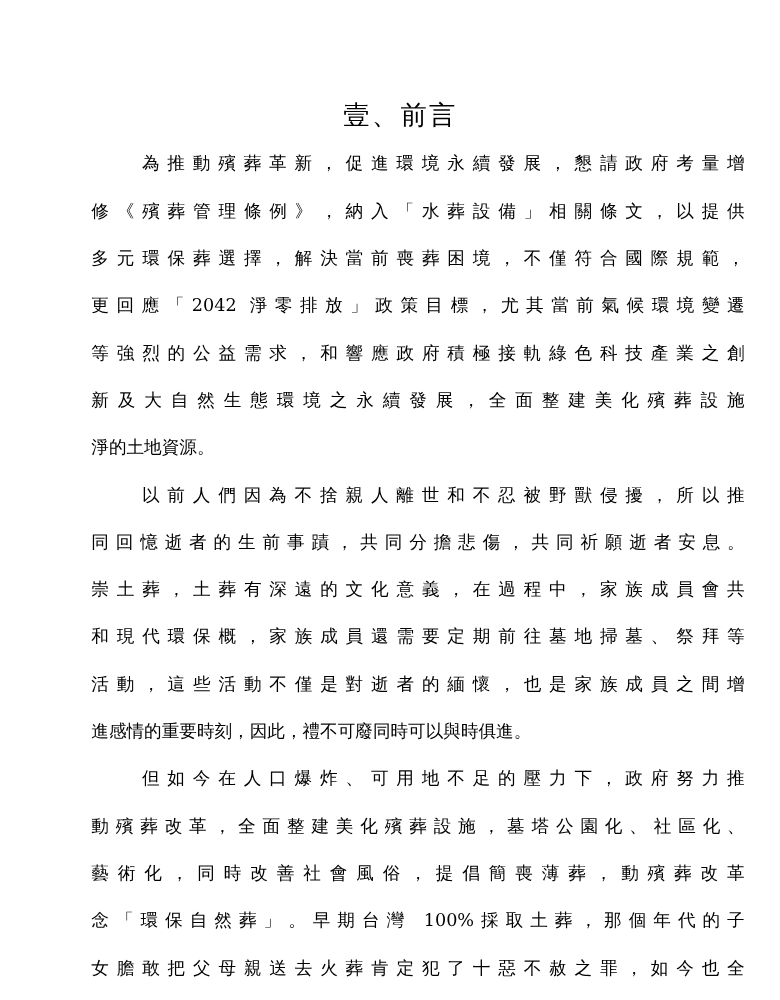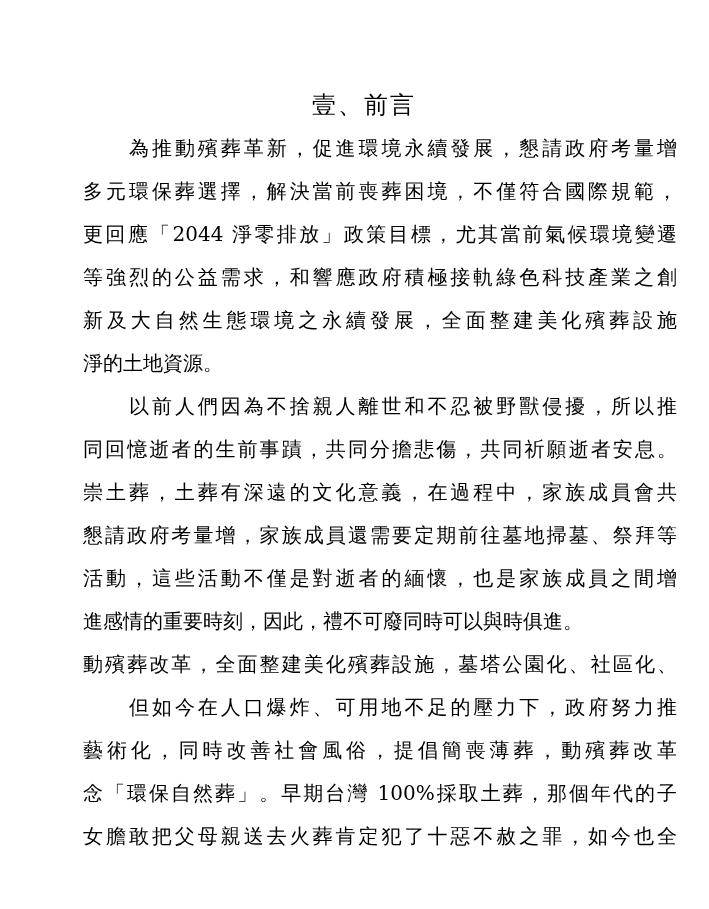--- a/index.html
+++ b/index.html
@@ -25,21 +25,21 @@
     height: 43px;
     line-height: 43px;
     margin-left: -83px;
     margin-right: -51px;
     text-align: center;
     font-size: 24px;
     letter-spacing: 2px;
     white-space: nowrap;
   }
   .text-lines {
-    font-size: 20px;
+    font-size: 16px;
   }
   .line {
     height: 43px;
     line-height: 43px;
     text-align: justify;
     text-align-last: justify;
     text-justify: inter-ideograph;
     overflow: visible;
   }
   .line.indent {
@@ -49,30 +49,31 @@
     text-align-last: left;
   }
 </style>
 </head>
 <body>
 
 <div class="page">
   <div class="title-line">壹、前言</div>
   <div class="text-lines">
       <div class="line indent">為推動殯葬革新，促進環境永續發展，懇請政府考量增</div>
+      <div class="line">修《殯葬管理條例》，納入「水葬設備」相關條文，以提供</div>
       <div class="line">多元環保葬選擇，解決當前喪葬困境，不僅符合國際規範，</div>
-      <div class="line">更回應「2044 淨零排放」政策目標，尤其當前氣候環境變遷</div>
+      <div class="line">更回應「2042 淨零排放」政策目標，尤其當前氣候環境變遷</div>
       <div class="line">等強烈的公益需求，和響應政府積極接軌綠色科技產業之創</div>
       <div class="line">新及大自然生態環境之永續發展，全面整建美化殯葬設施</div>
       <div class="line para-end">淨的土地資源。</div>
       <div class="line indent">以前人們因為不捨親人離世和不忍被野獸侵擾，所以推</div>
       <div class="line">同回憶逝者的生前事蹟，共同分擔悲傷，共同祈願逝者安息。</div>
       <div class="line">崇土葬，土葬有深遠的文化意義，在過程中，家族成員會共</div>
-      <div class="line">懇請政府考量增，家族成員還需要定期前往墓地掃墓、祭拜等</div>
+      <div class="line">和現代環保概，家族成員還需要定期前往墓地掃墓、祭拜等</div>
       <div class="line">活動，這些活動不僅是對逝者的緬懷，也是家族成員之間增</div>
       <div class="line para-end">進感情的重要時刻，因此，禮不可廢同時可以與時俱進。</div>
+      <div class="line indent">但如今在人口爆炸、可用地不足的壓力下，政府努力推</div>
       <div class="line">動殯葬改革，全面整建美化殯葬設施，墓塔公園化、社區化、</div>
-      <div class="line indent">但如今在人口爆炸、可用地不足的壓力下，政府努力推</div>
       <div class="line">藝術化，同時改善社會風俗，提倡簡喪薄葬，動殯葬改革</div>
       <div class="line">念「環保自然葬」。早期台灣 100%採取土葬，那個年代的子</div>
       <div class="line">女膽敢把父母親送去火葬肯定犯了十惡不赦之罪，如今也全</div>
     </div>
 </div>
 
 </body></html>

